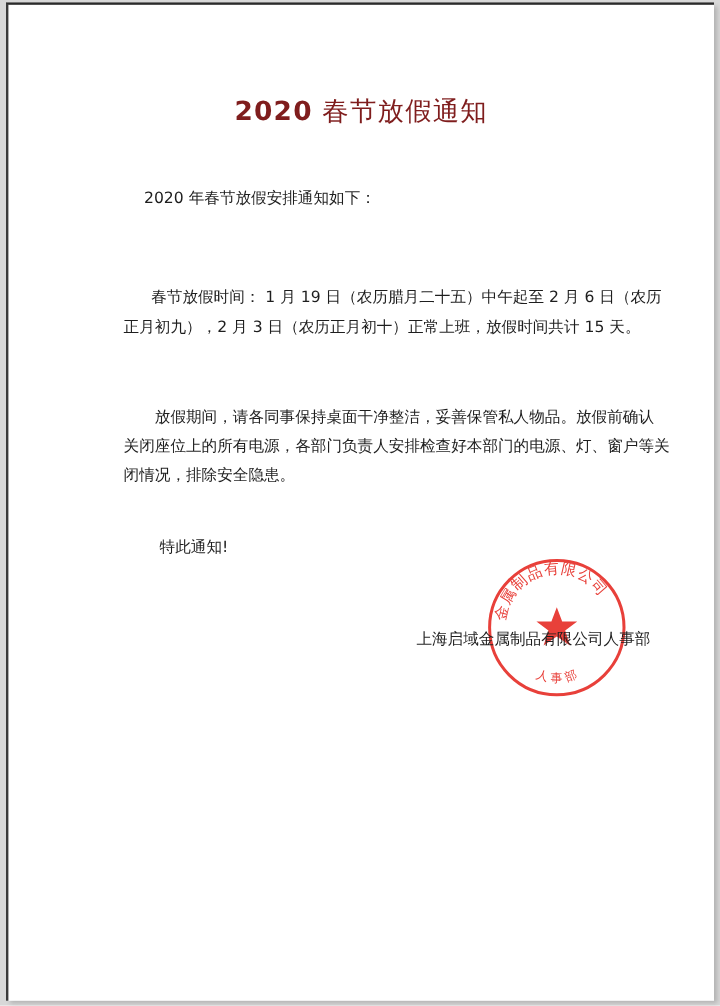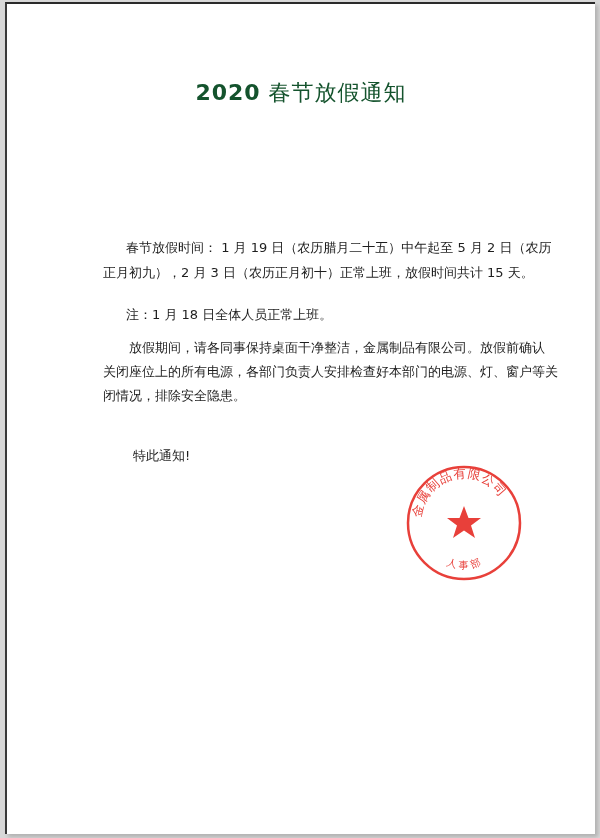--- a/index.html
+++ b/index.html
@@ -10,21 +10,21 @@
     }
     .page {
       position: absolute; left: 5px; top: 2px; width: 588px; height: 830px;
       background: #ffffff;
       border-top: 2px solid #2a2a2a;
       border-left: 2px solid #3a3a3a;
       box-shadow: 3px 3px 4px rgba(0,0,0,0.18);
     }
     .title {
       position: absolute; left: 0; right: 0; top: 74px;
-      text-align: center; font-size: 22px; color: #14532d; letter-spacing: 1px;
+      text-align: center; font-size: 22px; color: #7f1d1d; letter-spacing: 1px;
     }
     .title .yr { font-weight: bold; }
     .line {
       position: absolute; font-size: 13px; color: #1e1e1e; white-space: nowrap;
     }
     .stamp {
       position: absolute; left: 398px; top: 460px; width: 118px; height: 118px;
     }
     .sign {
       position: absolute; font-size: 13px; color: #1e1e1e; white-space: nowrap;
@@ -32,40 +32,41 @@
   </style>
 </head>
 <body>
 
 <div class="page">
   <div class="title">
     <span class="yr">2020</span>
     <span>春节放假通知</span>
   </div>
 
+  <div class="line" style="left:113px; top:152px;">2020 年春节放假安排通知如下：</div>
 
-  <div class="line" style="left:119px; top:235px;">春节放假时间：  1 月 19 日（农历腊月二十五）中午起至 5 月 2 日（农历</div>
+  <div class="line" style="left:119px; top:235px;">春节放假时间：  1 月 19 日（农历腊月二十五）中午起至 2 月 6 日（农历</div>
   <div class="line" style="left:96px; top:260px;">正月初九），2 月 3 日（农历正月初十）正常上班，放假时间共计 15 天。</div>
 
-  <div class="line" style="left:119px; top:302px;">注：1 月 18 日全体人员正常上班。</div>
 
-  <div class="line" style="left:122px; top:335px;">放假期间，请各同事保持桌面干净整洁，金属制品有限公司。放假前确认</div>
+  <div class="line" style="left:122px; top:335px;">放假期间，请各同事保持桌面干净整洁，妥善保管私人物品。放假前确认</div>
   <div class="line" style="left:96px; top:383px;">闭情况，排除安全隐患。</div>
   <div class="line" style="left:96px; top:359px;">关闭座位上的所有电源，各部门负责人安排检查好本部门的电源、灯、窗户等关</div>
 
   <div class="line" style="left:126px; top:426px;margin-top:17px;">特此通知!</div>
 
   <svg class="stamp" viewBox="0 0 118 118">
     <defs>
       <path id="arcTop" d="M 17 66 A 43 43 0 1 1 101 66"></path>
       <path id="arcBot" d="M 30 92 A 40 40 0 0 0 88 92"></path>
     </defs>
     <circle cx="59" cy="59" r="56" fill="none" stroke="#e8403a" stroke-width="2.5"></circle>
     <text font-size="12.5" fill="#e8403a" font-family="DejaVu Sans, sans-serif" letter-spacing="1">
       <textPath href="#arcTop" startOffset="8%">金属制品有限公司</textPath>
     </text>
     <text font-size="10" fill="#e8403a" font-family="DejaVu Sans, sans-serif" letter-spacing="3">
       <textPath href="#arcBot" startOffset="22%">人事部</textPath>
     </text>
     <polygon fill="#e8403a" points="59,42 63.5,54 76,54 66,61.5 70,74 59,66.5 48,74 52,61.5 42,54 54.5,54"></polygon>
   </svg>
 
+  <div class="sign" style="left:340px; top:520px;">上海启域金属制品有限公司人事部</div>
 </div>
 
 </body></html>

